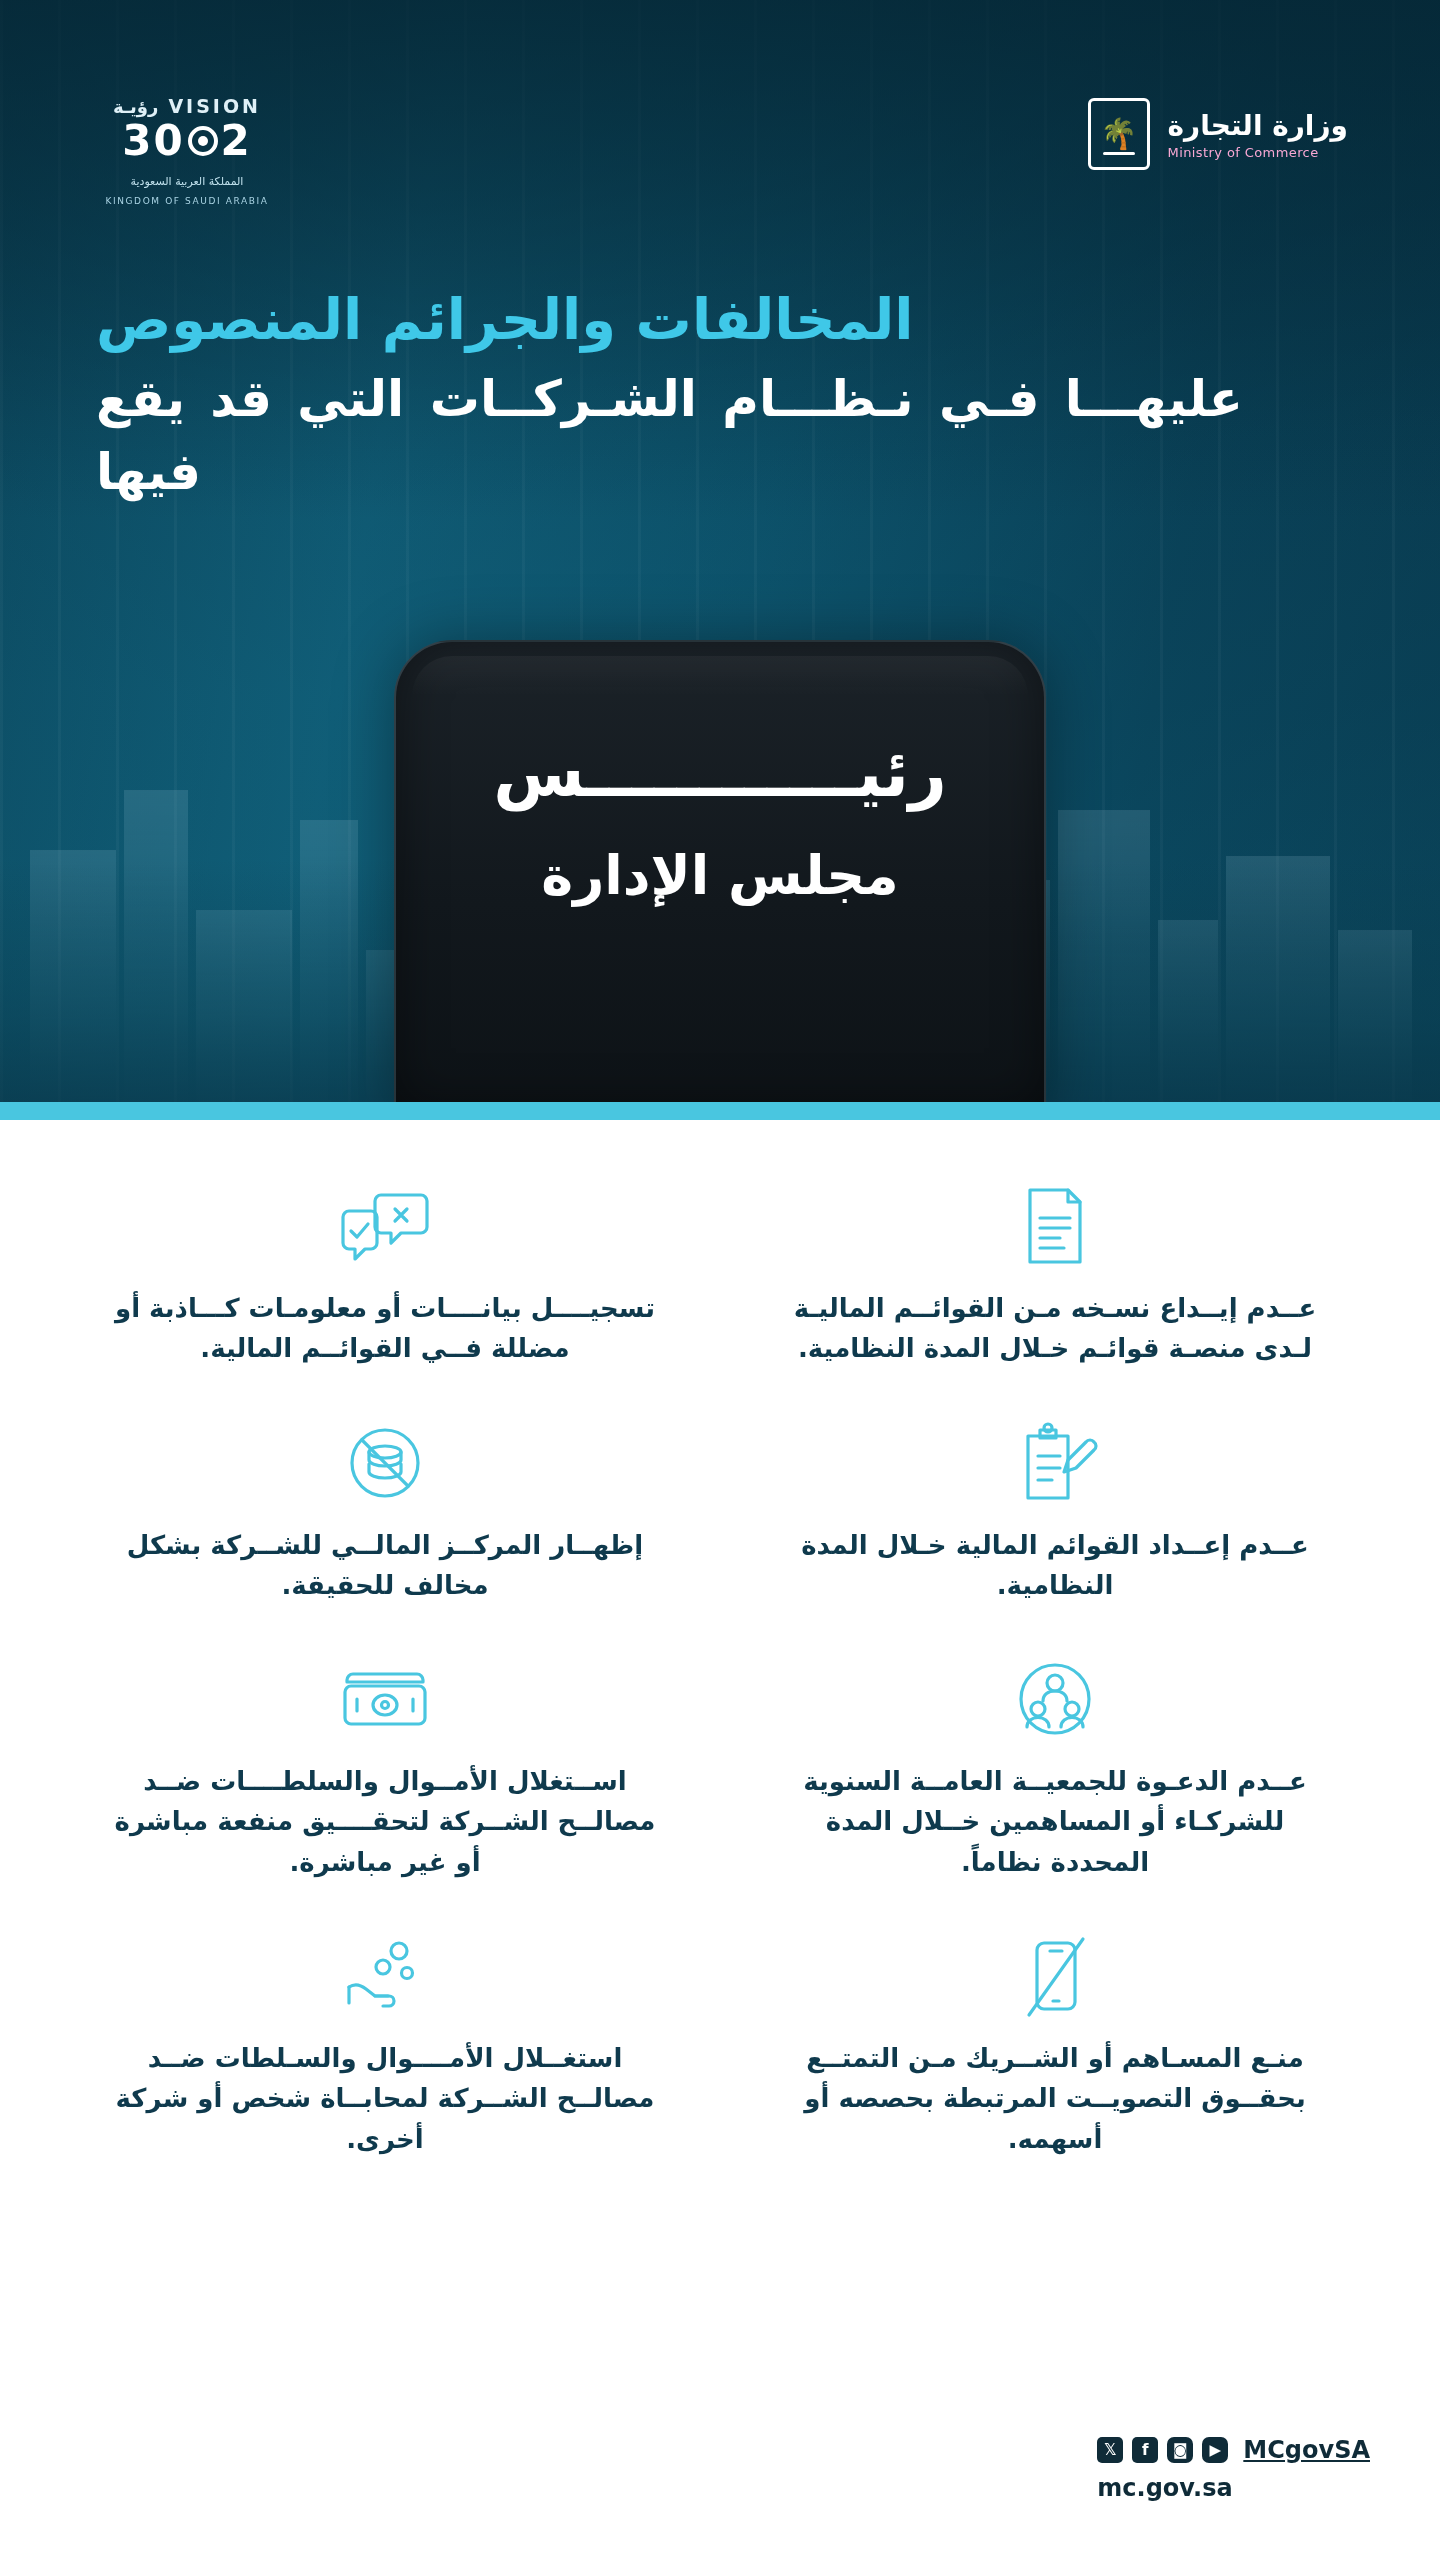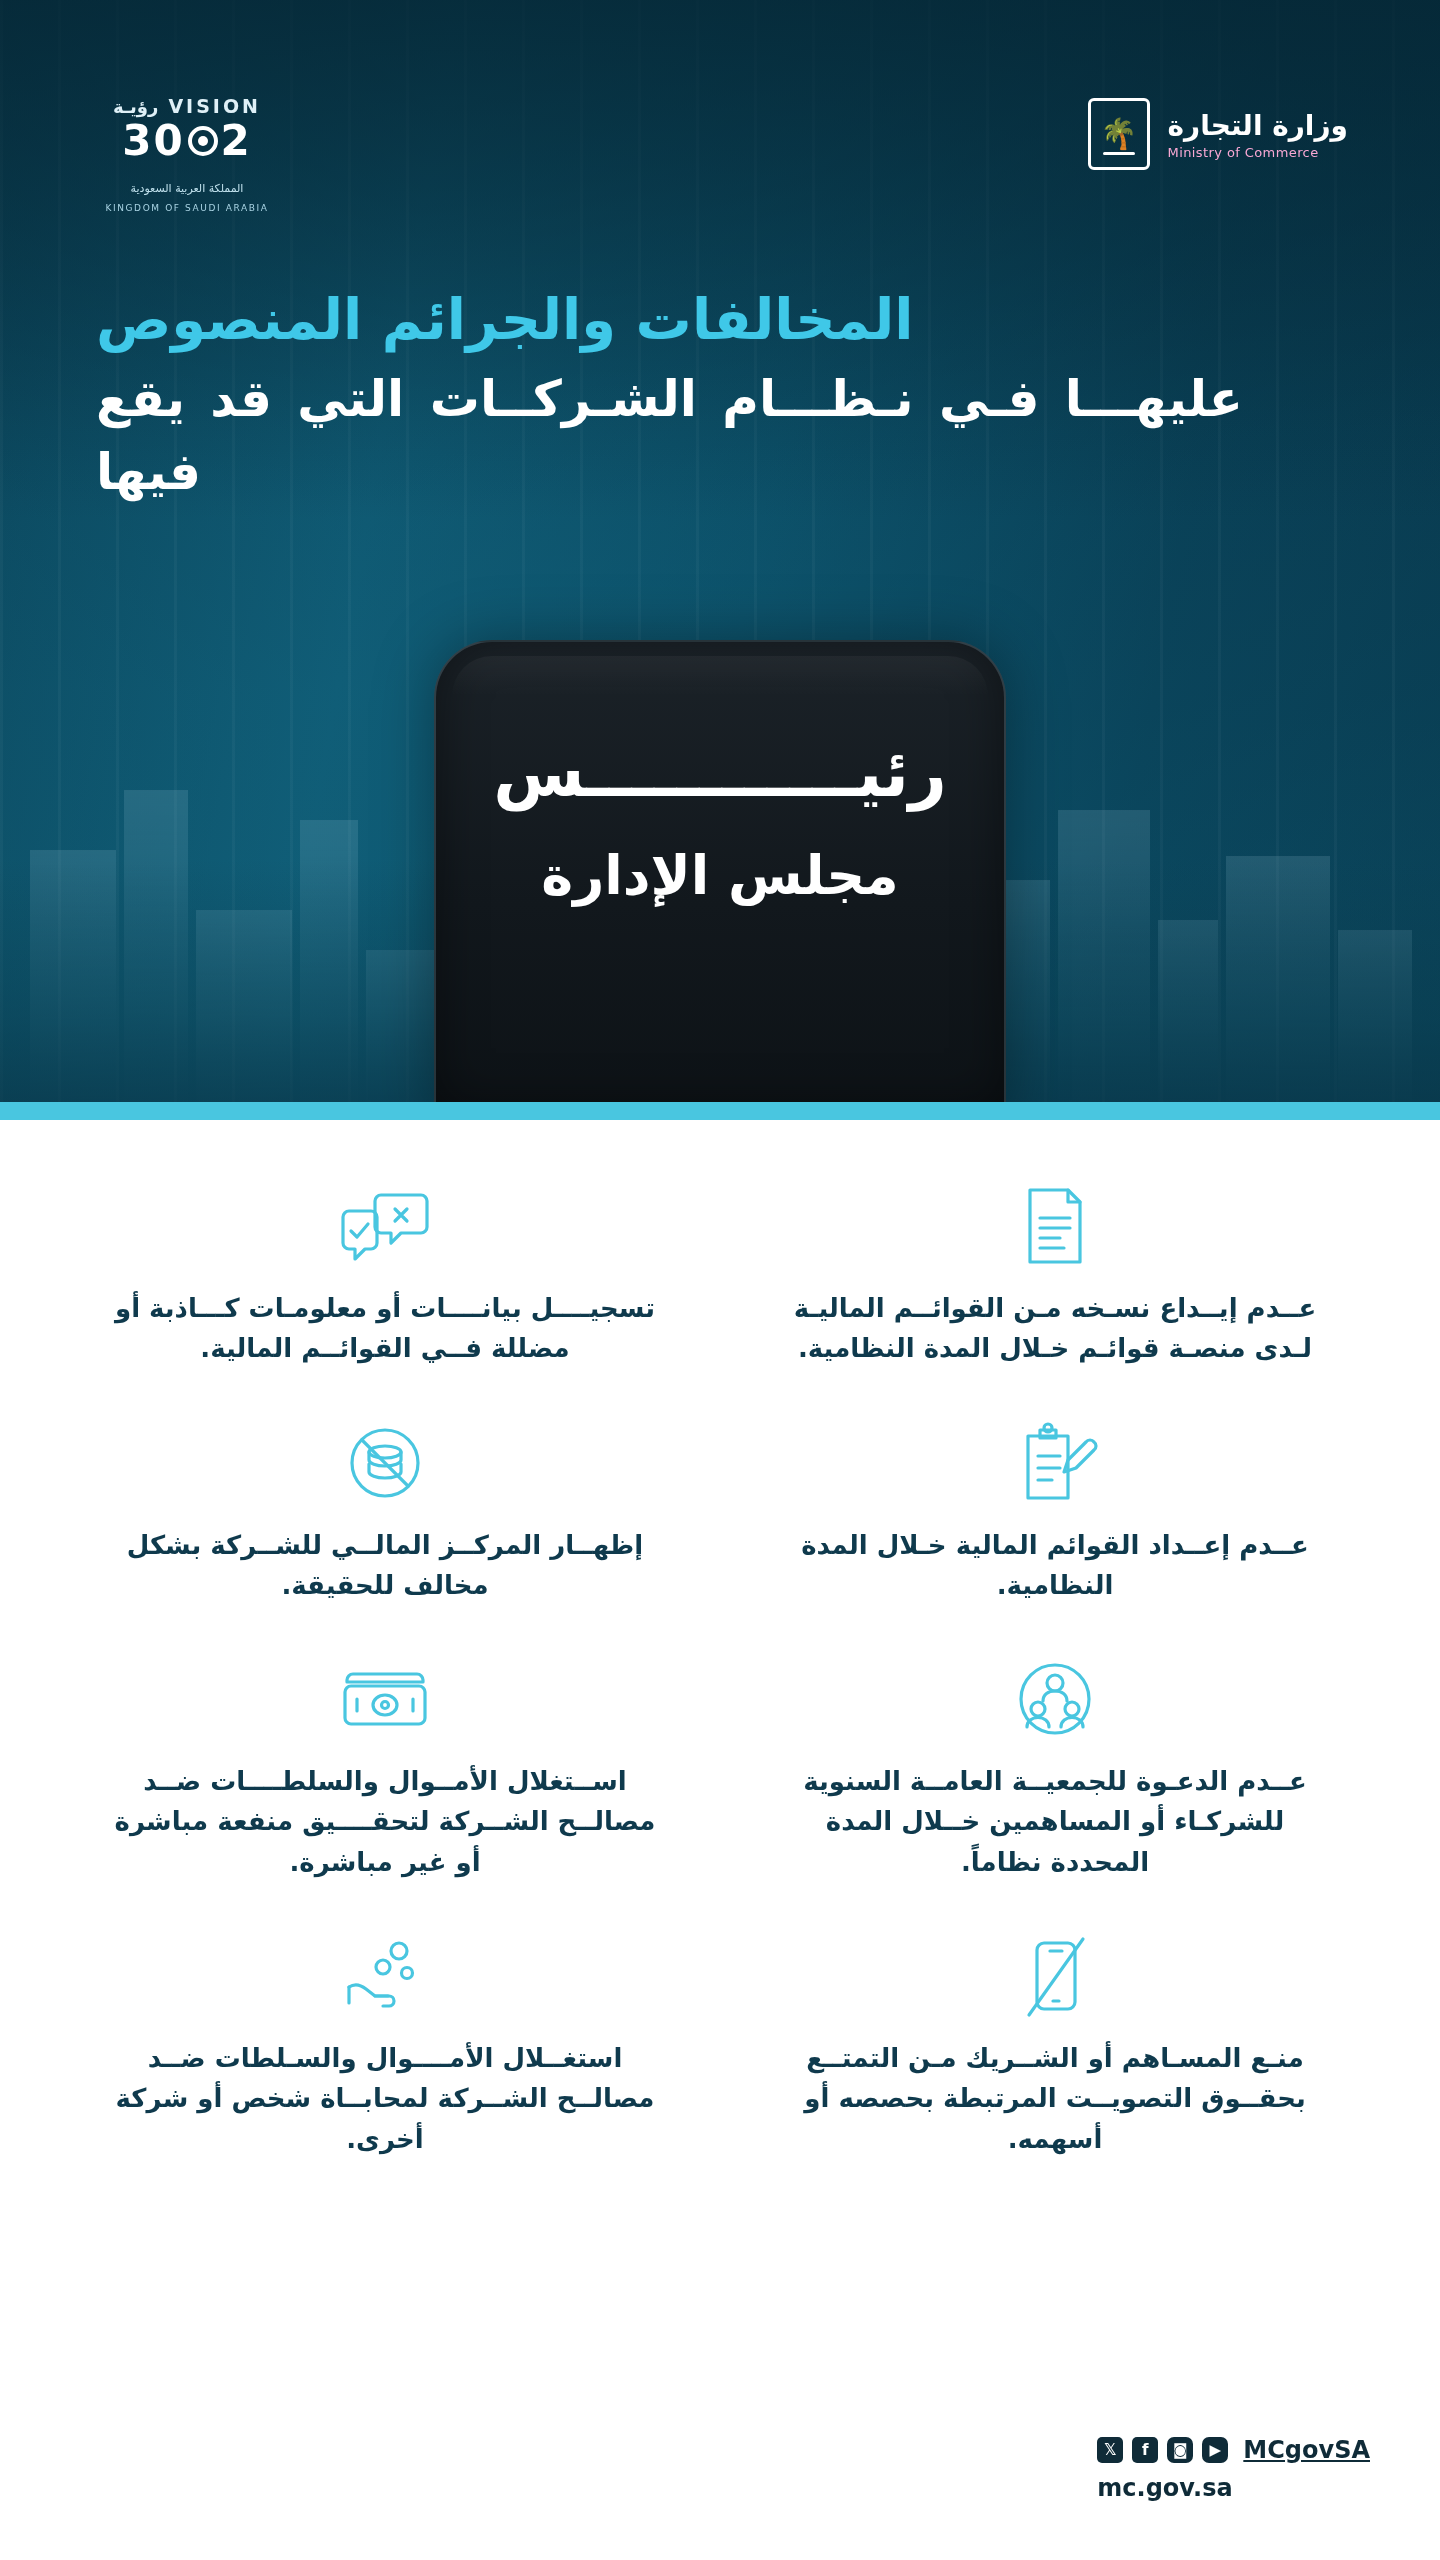--- a/index.html
+++ b/index.html
@@ -105,21 +105,21 @@
   }
   .vision-gear::before {
     content: "";
     position: absolute; inset: 6px;
     border-radius: 50%;
     background: #ffffff;
   }
   .vision-sub {
     font-size: 11px;
     letter-spacing: 1px;
-    margin-top: 19px;
+    margin-top: 12px;
     color: #bfe0ec;
   }
   .vision-sub2 {
     font-size: 9px;
     letter-spacing: 1.6px;
     color: #a9d3e3;
     margin-top: 8px;
   }
 
   .moc-logo {
@@ -178,21 +178,21 @@
     margin-top: 8px;
     word-spacing: 8px;
   }
 
   
   .chair {
     position: absolute;
     bottom: 0;
     left: 50%;
     transform: translateX(-50%);
-    width: 572px;
+    width: 652px;
     height: 480px;
     background: linear-gradient(180deg, #1b2228 0%, #12181d 55%, #0d1216 100%);
     border-radius: 58px 58px 0 0;
     border: 2px solid rgba(120,150,165,0.25);
     box-shadow: 0 -10px 50px rgba(0,0,0,.45) inset, 0 0 60px rgba(0,0,0,.35);
   }
   .chair::before {
     content: "";
     position: absolute;
     inset: 14px 16px auto 16px;

